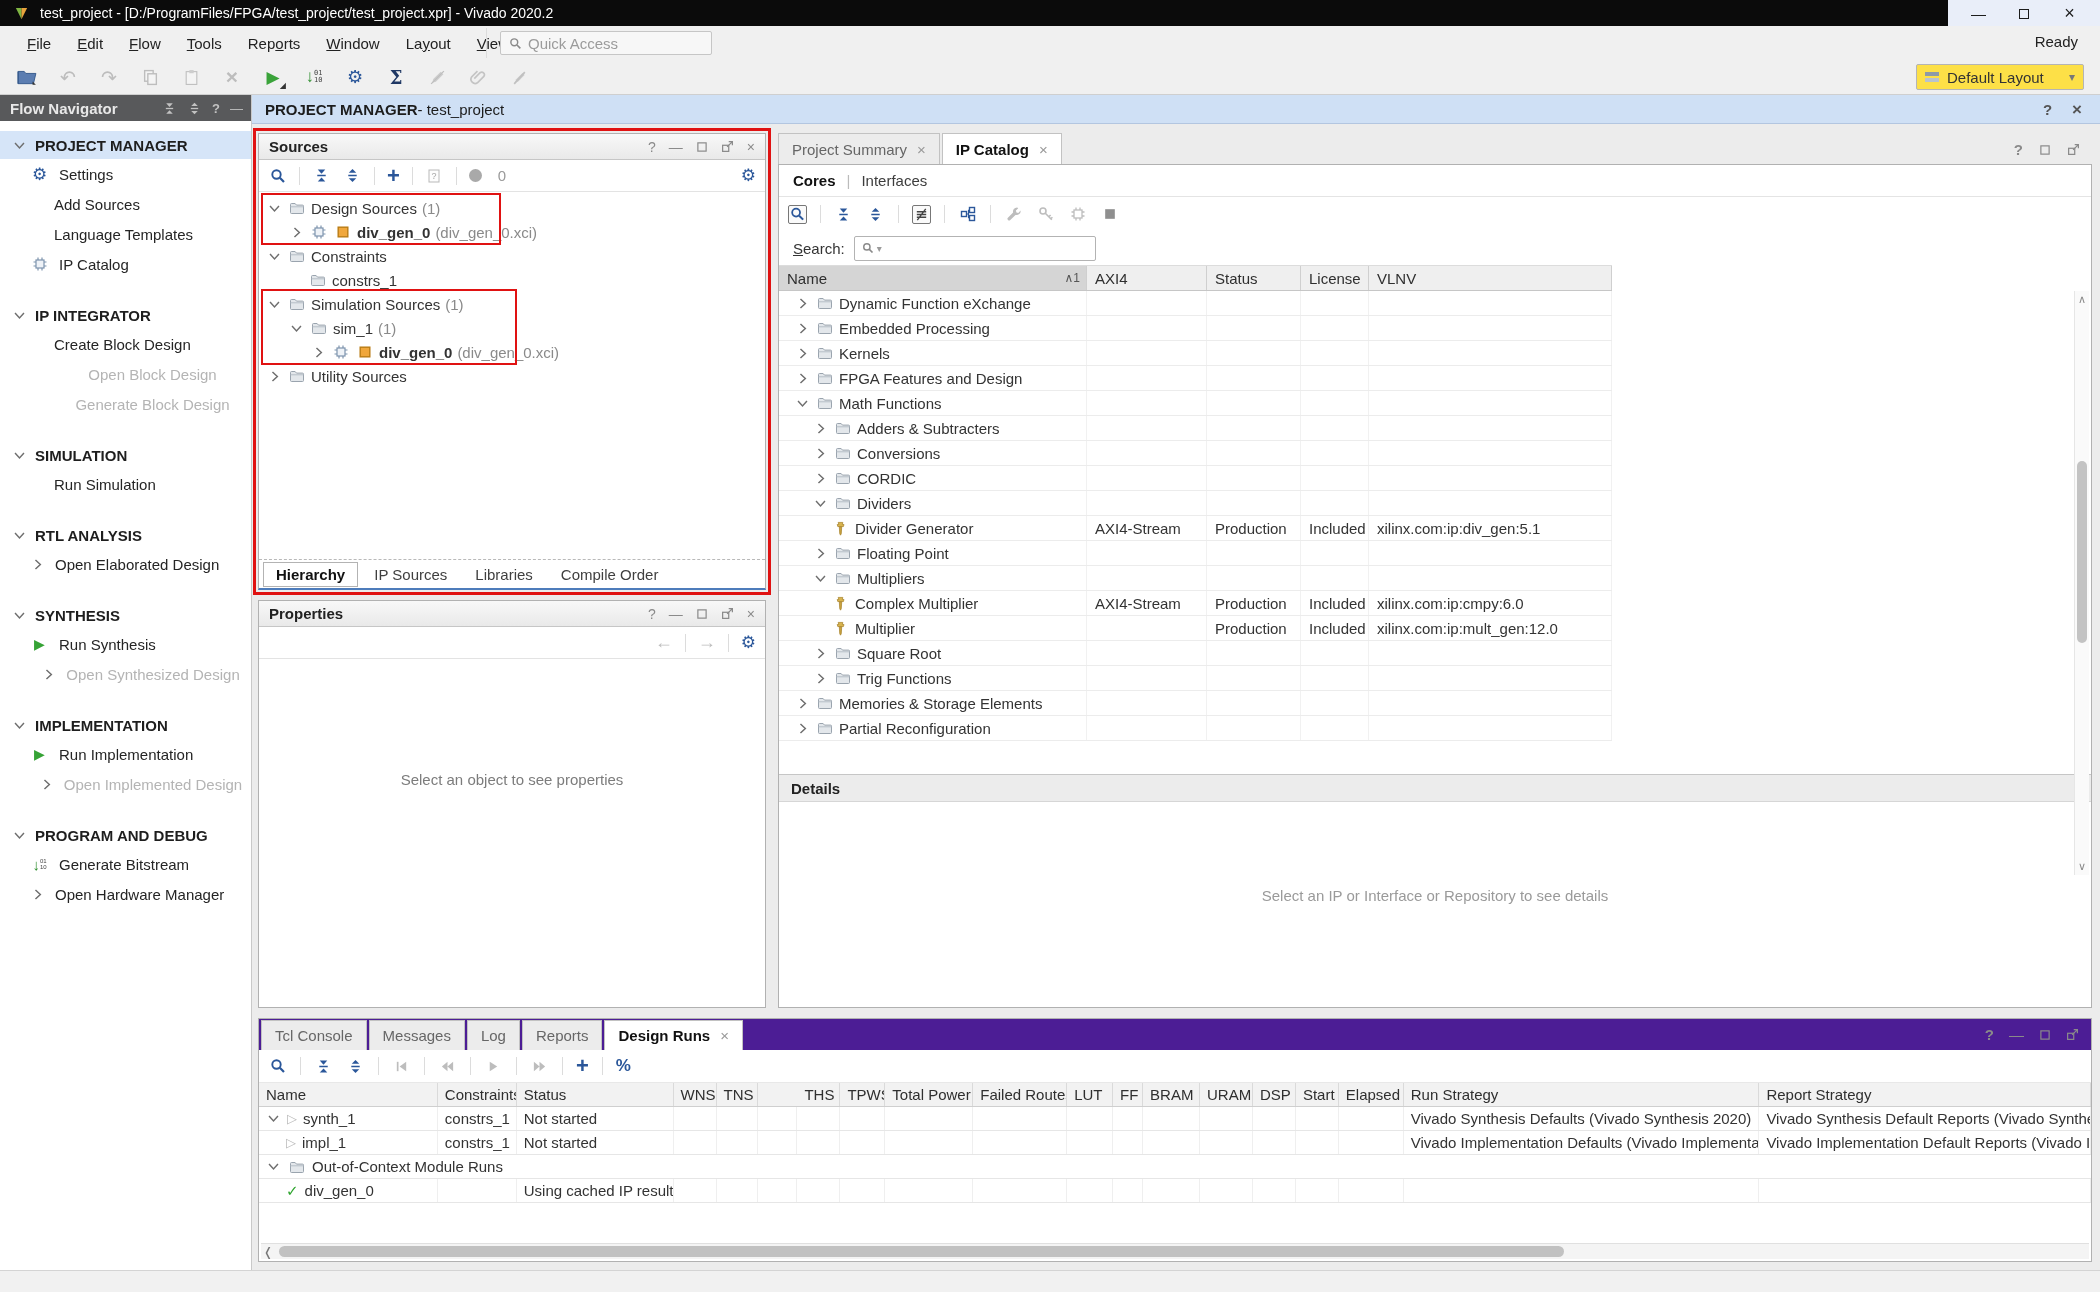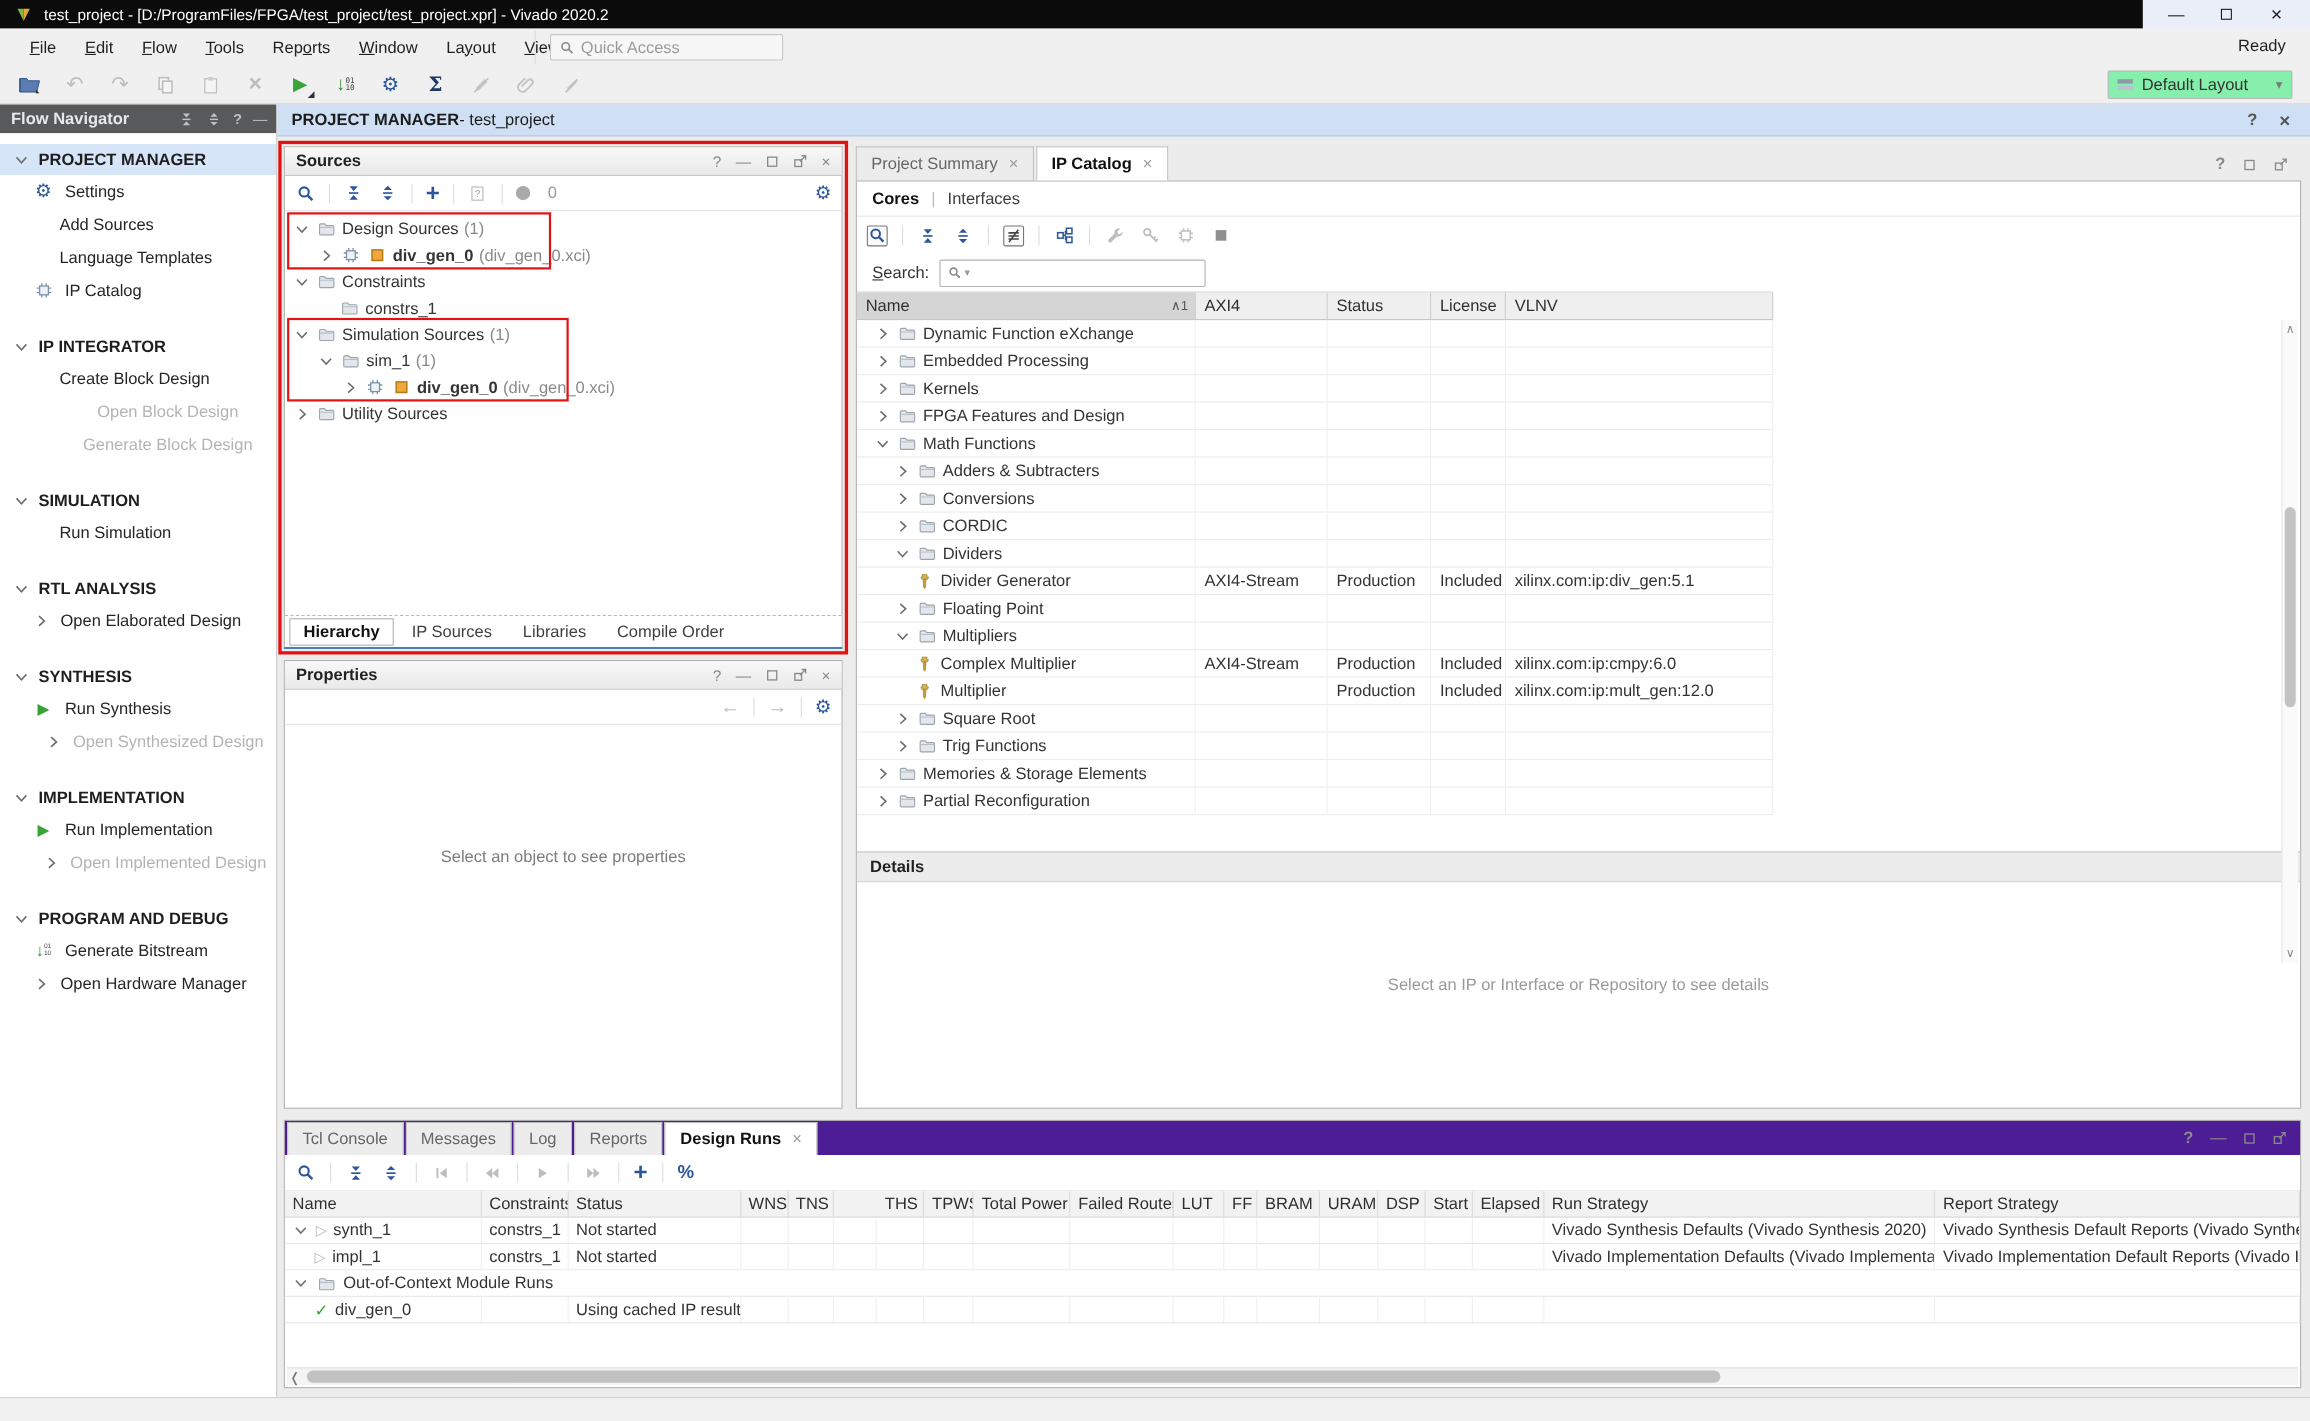--- a/index.html
+++ b/index.html
@@ -17,21 +17,21 @@
   .menubar { position:absolute; left:0; top:26px; width:2100px; height:34px; background:#f0f0f0; display:flex; align-items:center; gap:0; padding-left:14px; }
   .menu-item { padding:4px 13px; color:#222; }
   .menu-item u { text-decoration:underline; }
   .qa { position:absolute; left:500px; top:31px; width:212px; height:24px; border:1px solid #c6c6c6; background:#f7f7f7; display:flex; align-items:center; gap:6px; padding-left:7px; color:#9b9b9b; border-radius:2px; }
   .menu-div { position:absolute; left:486px; top:28px; height:30px; width:1px; background:#dcdcdc; }
   .ready { position:absolute; right:22px; top:33px; color:#222; }
 
   
   .toolbar { position:absolute; left:0; top:60px; width:2100px; height:35px; background:#f0f0f0; border-bottom:1px solid #cfcfcf; display:flex; align-items:center; gap:19px; padding-left:16px; }
   .tbi { display:inline-flex; width:22px; height:22px; align-items:center; justify-content:center; position:relative; }
-  .layout-sel { position:absolute; right:16px; top:64px; width:168px; height:26px; background:#86efac; border:1px solid #b5b5b5; display:flex; align-items:center; gap:8px; padding:0 8px; border-radius:2px;margin-left:16px; }
+  .layout-sel { position:absolute; right:16px; top:64px; width:168px; height:26px; background:#fde047; border:1px solid #b5b5b5; display:flex; align-items:center; gap:8px; padding:0 8px; border-radius:2px;margin-left:16px; }
   .layout-glyph { display:inline-block; width:14px; height:10px; border-top:4px solid #8d9aa8; border-bottom:4px solid #b9c3cd; }
   .layout-sel .car { margin-left:auto; color:#777; font-size:12px; }
 
   
   .banner { position:absolute; left:252px; top:95px; width:1848px; height:29px; background:#cfe0f5; border-bottom:1px solid #b3c6e0; display:flex; align-items:center; padding-left:13px; }
   .banner b { color:#1c1c1c; }
   .banner .rest { color:#1c1c1c; }
   .banner-ctrl { position:absolute; right:18px; top:0; height:29px; display:flex; align-items:center; gap:20px; color:#555; font-weight:bold; }
 
   

